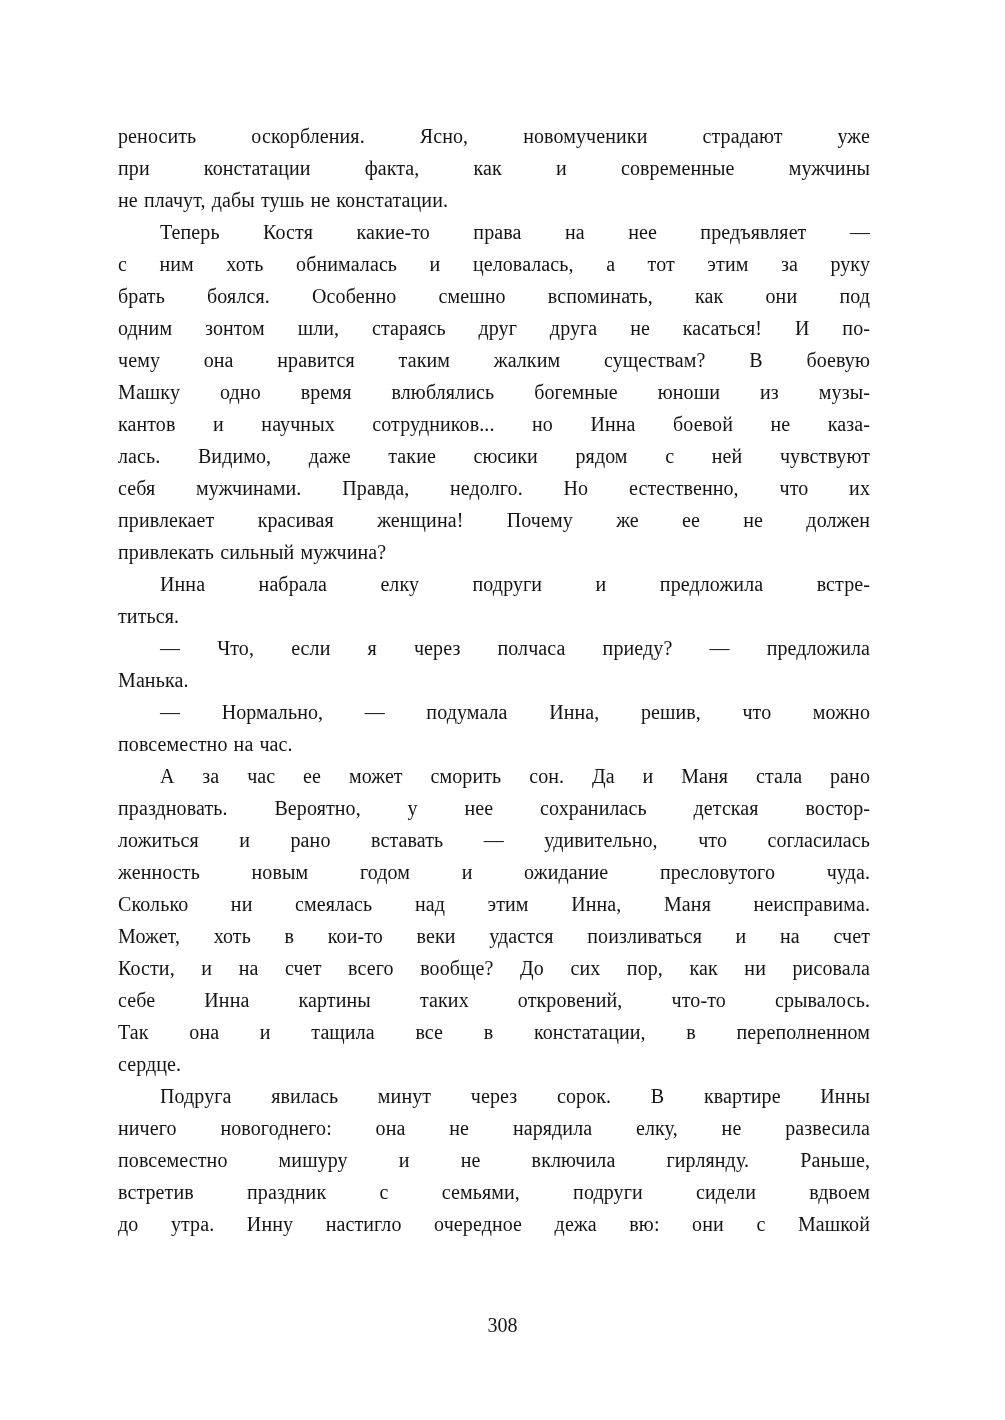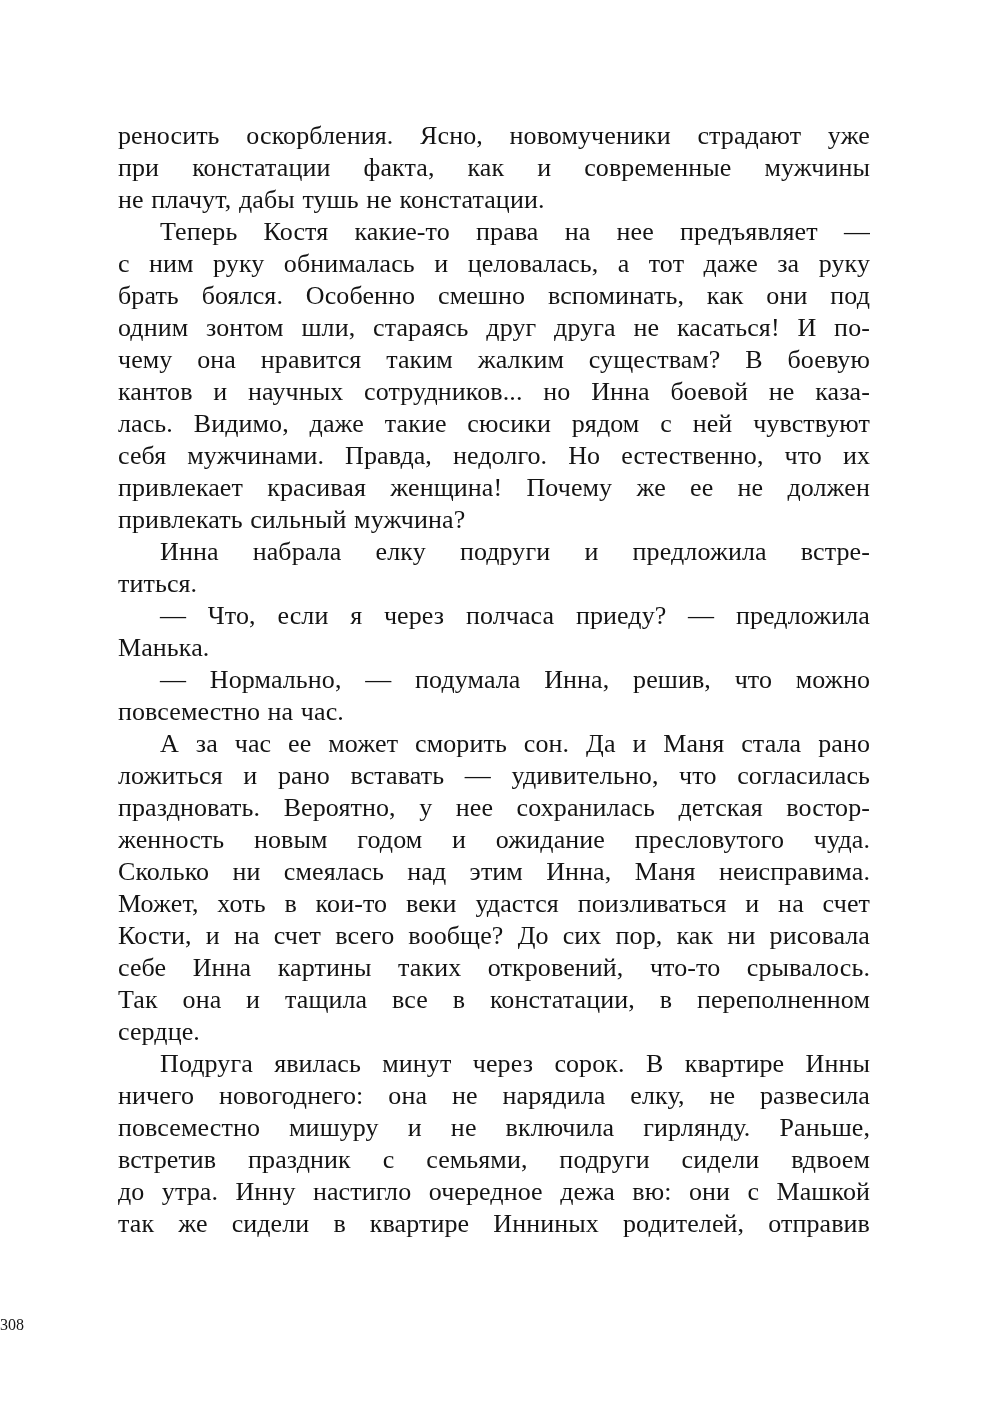--- a/index.html
+++ b/index.html
@@ -20,81 +20,81 @@
     inset: 0;
     background: #ffffff;
   }
   .text-block {
     position: absolute;
     left: 118px;
     top: 120px;
     width: 752px;
   }
   .line {
-    font-size: 26px;
+    font-size: 20px;
     line-height: 32px;
     height: 32px;
     overflow: hidden;
     text-align: justify;
     text-align-last: justify;
     letter-spacing: 0.1px;
     word-spacing: 1px;
   }
   .line.indent {
     text-indent: 42px;
   }
   .line.last {
     text-align-last: left;
   }
   .page-number {
     position: absolute;
     left: 0;
     top: 1310px;
     width: 100%;
-    text-align: left;
-    font-size: 16px;
+    text-align: center;
+    font-size: 20px;
     line-height: 30px;
     color: #141414;
   }
 </style>
 </head>
 <body>
 
 <div class="page">
   <div class="text-block">
       <div class="line">реносить оскорбления. Ясно, новомученики страдают уже</div>
       <div class="line">при констатации факта, как и современные мужчины</div>
       <div class="line last">не плачут, дабы тушь не констатации.</div>
       <div class="line indent">Теперь Костя какие-то права на нее предъявляет —</div>
-      <div class="line">с ним руку обнималась и целовалась, а тот даже за руку</div>
+      <div class="line">с ним хоть обнималась и целовалась, а тот этим за руку</div>
       <div class="line">брать боялся. Особенно смешно вспоминать, как они под</div>
       <div class="line">одним зонтом шли, стараясь друг друга не касаться! И по-</div>
       <div class="line">чему она нравится таким жалким существам? В боевую</div>
+      <div class="line">Машку одно время влюблялись богемные юноши из музы-</div>
       <div class="line">кантов и научных сотрудников... но Инна боевой не каза-</div>
       <div class="line">лась. Видимо, даже такие сюсики рядом с ней чувствуют</div>
       <div class="line">себя мужчинами. Правда, недолго. Но естественно, что их</div>
       <div class="line">привлекает красивая женщина! Почему же ее не должен</div>
       <div class="line last">привлекать сильный мужчина?</div>
       <div class="line indent">Инна набрала елку подруги и предложила встре-</div>
       <div class="line last">титься.</div>
       <div class="line indent">— Что, если я через полчаса приеду? — предложила</div>
       <div class="line last">Манька.</div>
       <div class="line indent">— Нормально, — подумала Инна, решив, что можно</div>
       <div class="line last">повсеместно на час.</div>
       <div class="line indent">А за час ее может сморить сон. Да и Маня стала рано</div>
+      <div class="line">праздновать. Вероятно, у нее сохранилась детская востор-</div>
       <div class="line">ложиться и рано вставать — удивительно, что согласилась</div>
-      <div class="line">праздновать. Вероятно, у нее сохранилась детская востор-</div>
       <div class="line">женность новым годом и ожидание пресловутого чуда.</div>
       <div class="line">Сколько ни смеялась над этим Инна, Маня неисправима.</div>
       <div class="line">Может, хоть в кои-то веки удастся поизливаться и на счет</div>
       <div class="line">Кости, и на счет всего вообще? До сих пор, как ни рисовала</div>
       <div class="line">себе Инна картины таких откровений, что-то срывалось.</div>
       <div class="line">Так она и тащила все в констатации, в переполненном</div>
       <div class="line last">сердце.</div>
       <div class="line indent">Подруга явилась минут через сорок. В квартире Инны</div>
       <div class="line">ничего новогоднего: она не нарядила елку, не развесила</div>
       <div class="line">повсеместно мишуру и не включила гирлянду. Раньше,</div>
       <div class="line">встретив праздник с семьями, подруги сидели вдвоем</div>
       <div class="line">до утра. Инну настигло очередное дежа вю: они с Машкой</div>
-      <div class="line">так же сидели в квартире Инниных родителей, отправив</div>
     </div>
   <div class="page-number">308</div>
 </div>
 
 </body></html>

